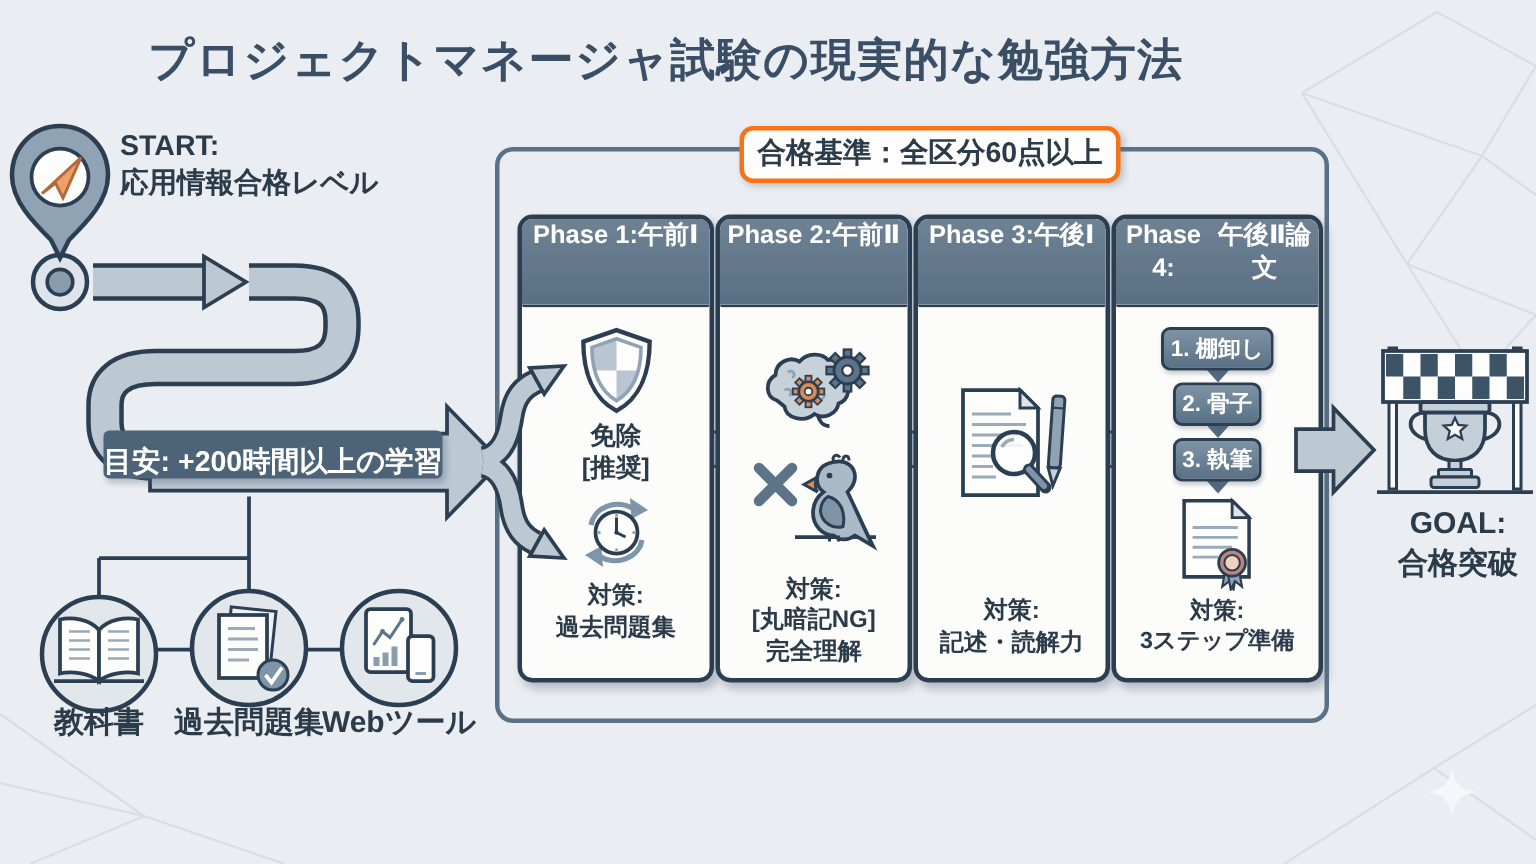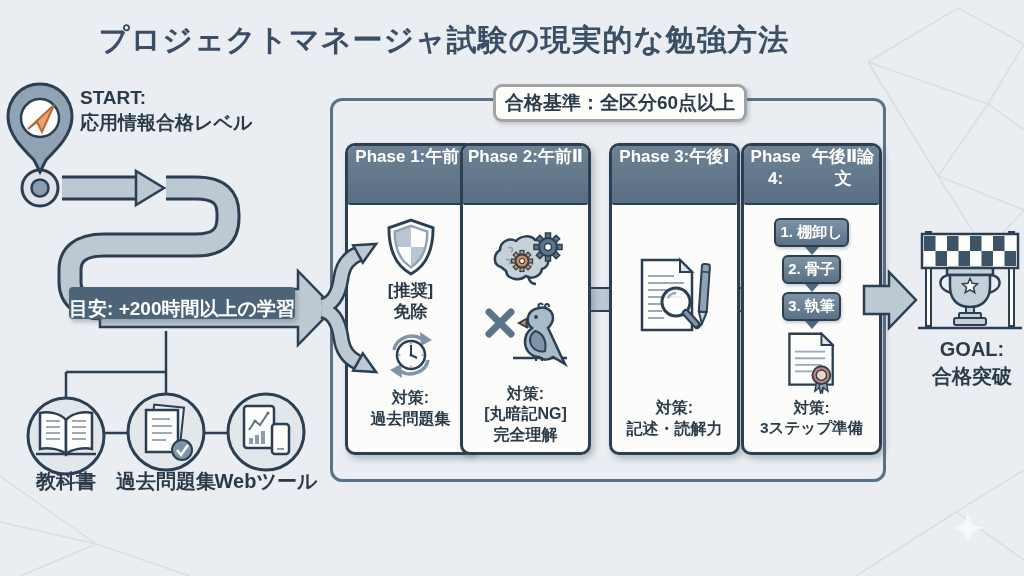--- a/index.html
+++ b/index.html
@@ -12,21 +12,21 @@
   .start-text{position:absolute;left:80px;top:86px;width:230px;font-size:19px;font-weight:700;
          color:#2c3b4a;line-height:1.3;z-index:2;}
   .study-label{position:absolute;left:69px;top:287px;width:226px;height:32px;line-height:44px;
          text-align:center;background:#4d6478;color:#fff;font-size:19px;font-weight:700;
          border-radius:4px;box-shadow:2px 3px 4px rgba(80,95,115,.35);z-index:2;}
   .res-label{position:absolute;top:468px;width:140px;text-align:center;font-size:20px;
          font-weight:700;color:#2c3b4a;z-index:2;}
   .container-box{position:absolute;left:330px;top:98px;width:550px;height:378px;
          border:3px solid #5b7186;border-radius:12px;z-index:1;}
   .criteria-pill{position:absolute;left:493px;top:84px;width:248px;height:32px;line-height:32px;
-         text-align:center;background:#fdfdfb;border:3px solid #a3a3a3;border-radius:9px;
+         text-align:center;background:#fdfdfb;border:3px solid #f97316;border-radius:9px;
          font-size:19px;font-weight:700;color:#2c3b4a;
          box-shadow:2px 2px 4px rgba(80,95,115,.3);z-index:3;}
   .band{position:absolute;left:380px;top:287px;width:513px;height:21px;background:#bcc8d2;
          border-top:2.5px solid #2c3f52;border-bottom:2.5px solid #2c3f52;z-index:0;}
   .card{position:absolute;top:143px;height:306px;background:#fcfcfa;border:3px solid #2c3f52;
          border-radius:10px;box-shadow:3px 4px 6px rgba(80,95,115,.35);z-index:3;}
   .hdr{height:57px;background:linear-gradient(#6e8294,#596f83);border-bottom:2.5px solid #2c3f52;
          border-radius:7px 7px 2px 2px;display:flex;justify-content:center;
          text-align:center;color:#fff;font-size:17px;font-weight:700;line-height:1.32;}
   .body{position:absolute;top:60px;left:0;right:0;bottom:0;}
@@ -147,22 +147,22 @@
         <clipPath id="shclip">
             <path d="M26,8 L43,14 C43,29 39,43 26,51 C13,43 9,29 9,14 Z"></path>
           </clipPath>
         <g clip-path="url(#shclip)">
           <rect x="9" y="8" width="17" height="22" fill="#b9c6d1"></rect>
           <rect x="26" y="30" width="17" height="22" fill="#b9c6d1"></rect>
         </g>
         <path d="M26,8 L43,14 C43,29 39,43 26,51 C13,43 9,29 9,14 Z" fill="none" stroke="#8fa3b4" stroke-width="2.5"></path>
       </svg>
       <div class="abs-c ph-text" style="top:74px">
+        <div>免除</div>
         <div>[推奨]</div>
-        <div>免除</div>
       </div>
       <svg class="icon-c" style="top:124px" width="58" height="50" viewBox="0 0 58 50">
         <path d="M12,20 A18,16 0 0 1 40,9" stroke="#7e94a8" stroke-width="3.5" fill="none"></path>
         <polygon points="38,2 50,10 39,16" fill="#7e94a8"></polygon>
         <path d="M46,30 A18,16 0 0 1 18,41" stroke="#7e94a8" stroke-width="3.5" fill="none"></path>
         <polygon points="20,48 8,40 19,34" fill="#7e94a8"></polygon>
         <circle cx="29" cy="25" r="14" fill="#fdfdfb" stroke="#2c3f52" stroke-width="2.5"></circle>
         <path d="M29,25 V15 M29,25 L35,28" stroke="#2c3f52" stroke-width="2"></path>
         <circle cx="29" cy="25" r="1.5" fill="#2c3f52"></circle>
         <circle cx="29" cy="13.5" r="1" fill="#8a9dae"></circle>
@@ -170,21 +170,21 @@
         <circle cx="29" cy="36.5" r="1" fill="#8a9dae"></circle>
           <circle cx="17.5" cy="25" r="1" fill="#8a9dae"></circle>
       </svg>
       <div class="abs-c measure" style="top:182px">
         <div>対策:</div>
         <div>過去問題集</div>
       </div>
     </div>
   </div>
 
-  <div class="card" style="left:460px;width:125px">
+  <div class="card" style="left:477px;width:125px">
     <div class="hdr">
       <div>Phase 2:</div>
       <div>午前Ⅱ</div>
     </div>
     <div class="body">
       <svg class="icon-c" style="top:26px" width="76" height="60" viewBox="0 0 76 60">
         <path d="M13,35 C5,33 5,22 12,18 C12,10 21,5 28,9 C33,3 43,3 47,8 C55,7 60,14 57,20 C63,25 61,35 54,37 C53,44 44,48 38,44 C31,50 19,47 18,39 Z" fill="#c7d1da" stroke="#2c3f52" stroke-width="2.5"></path>
         <path d="M40,44 C41,49 44,52 48,52" stroke="#2c3f52" stroke-width="2.5" fill="none"></path>
         <path d="M20,16 C24,14 26,18 23,20 M30,22 C34,20 36,24 33,26 M18,28 C22,26 24,30 21,32 M40,30 C44,28 46,32 43,34" stroke="#8fa3b4" stroke-width="1.8" fill="none"></path>
         <g transform="translate(60,15)">

